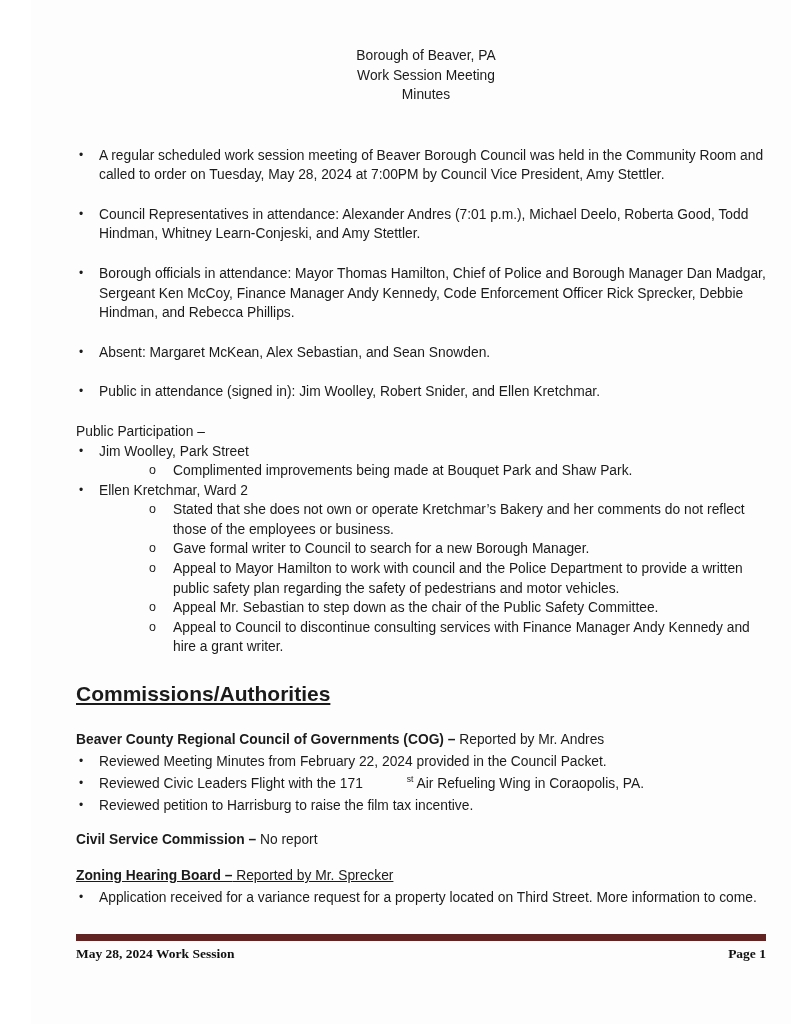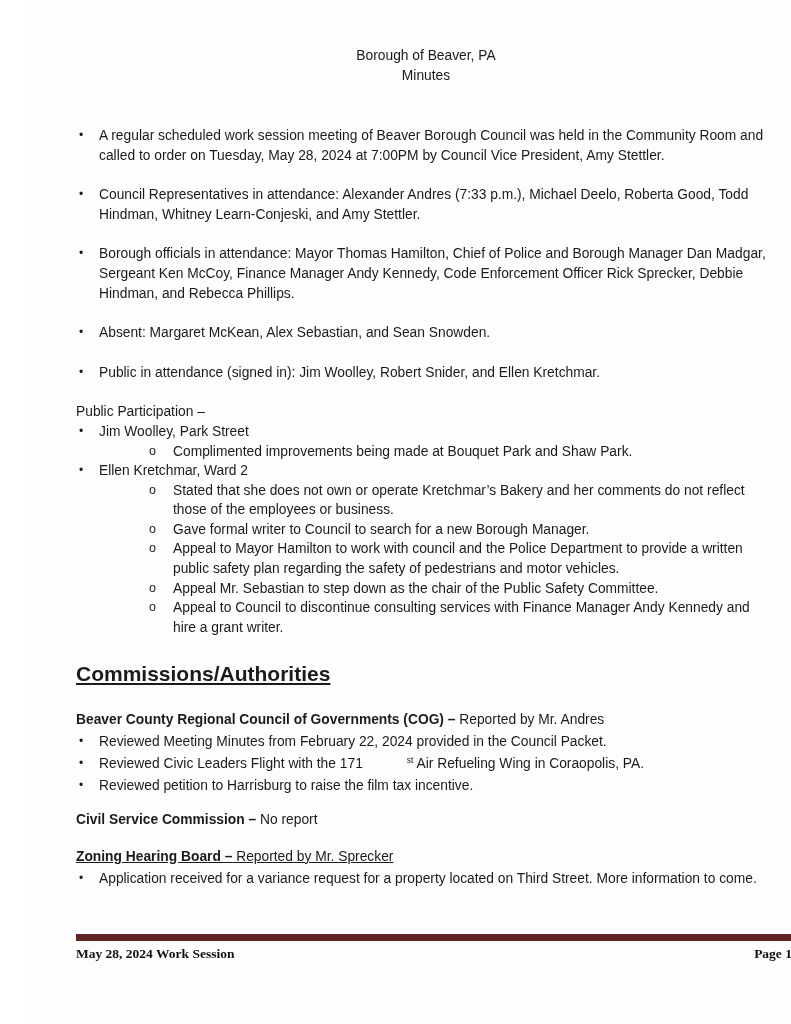--- a/index.html
+++ b/index.html
@@ -55,52 +55,53 @@
   .sec-title .bold { font-weight: bold; }
   .list-tight .b1 { margin-top: 2.5px; }
   .sec-title.cs { margin-top: 14px; }
   .sec-title.zh { margin-top: 17px; text-decoration: underline; }
 
   .sup { vertical-align: super; font-size: 0.62em; line-height: 0; padding-left: 44px; }
 
   .footer {
     position: absolute;
     left: 45px;
-    right: 30px;
+    right: 56px;
     top: 934px;
   }
   .footer-bar { height: 7px; background: #622423; }
   .footer-row {
     display: flex;
     justify-content: space-between;
     margin-top: 3px;
     font-family: "Liberation Serif", "DejaVu Serif", serif;
     font-size: 13.5px;
     font-weight: 600;
     color: #111;
   }
 </style>
 </head>
 <body>
 
 <div class="page">
 
   <header class="doc-header">
     <div>Borough of Beaver, PA</div>
+    <div>Work Session Meeting</div>
     <div>Minutes</div>
   </header>
 
   <section class="intro">
     <div class="b1">
       <span class="m1">•</span>
       <span class="t">A regular scheduled work session meeting of Beaver Borough Council was held in the Community Room and called to order on Tuesday, May 28, 2024 at 7:00PM by Council Vice President, Amy Stettler.</span>
     </div>
     <div class="b1">
       <span class="m1">•</span>
-      <span class="t">Council Representatives in attendance: Alexander Andres (7:33 p.m.), Michael Deelo, Roberta Good, Todd Hindman, Whitney Learn-Conjeski, and Amy Stettler.</span>
+      <span class="t">Council Representatives in attendance: Alexander Andres (7:01 p.m.), Michael Deelo, Roberta Good, Todd Hindman, Whitney Learn-Conjeski, and Amy Stettler.</span>
     </div>
     <div class="b1">
       <span class="m1">•</span>
       <span class="t">Borough officials in attendance:  Mayor Thomas Hamilton, Chief of Police and Borough Manager Dan Madgar, Sergeant Ken McCoy, Finance Manager Andy Kennedy, Code Enforcement Officer Rick Sprecker, Debbie Hindman, and Rebecca Phillips.</span>
     </div>
     <div class="b1">
       <span class="m1">•</span>
       <span class="t">Absent: Margaret McKean, Alex Sebastian, and Sean Snowden.</span>
     </div>
     <div class="b1">

